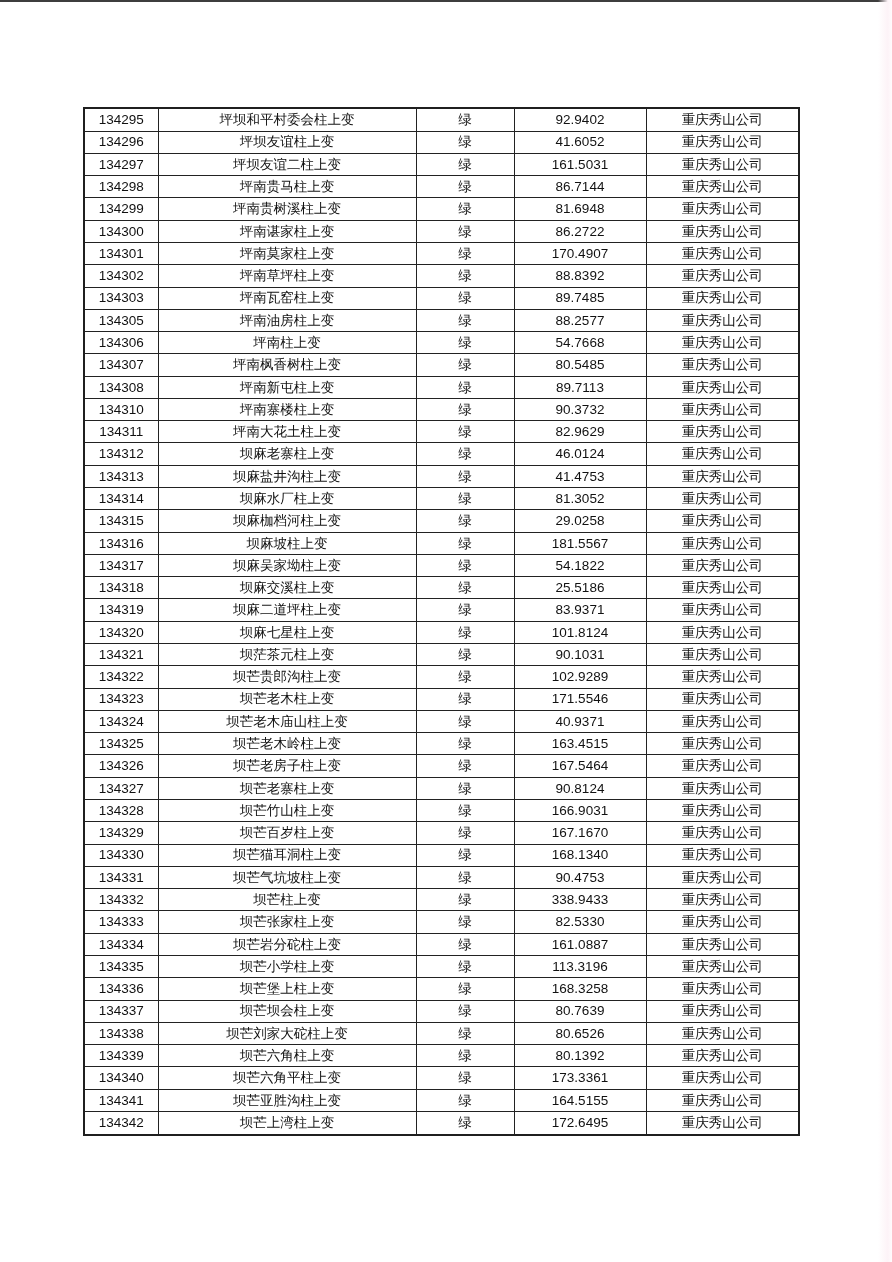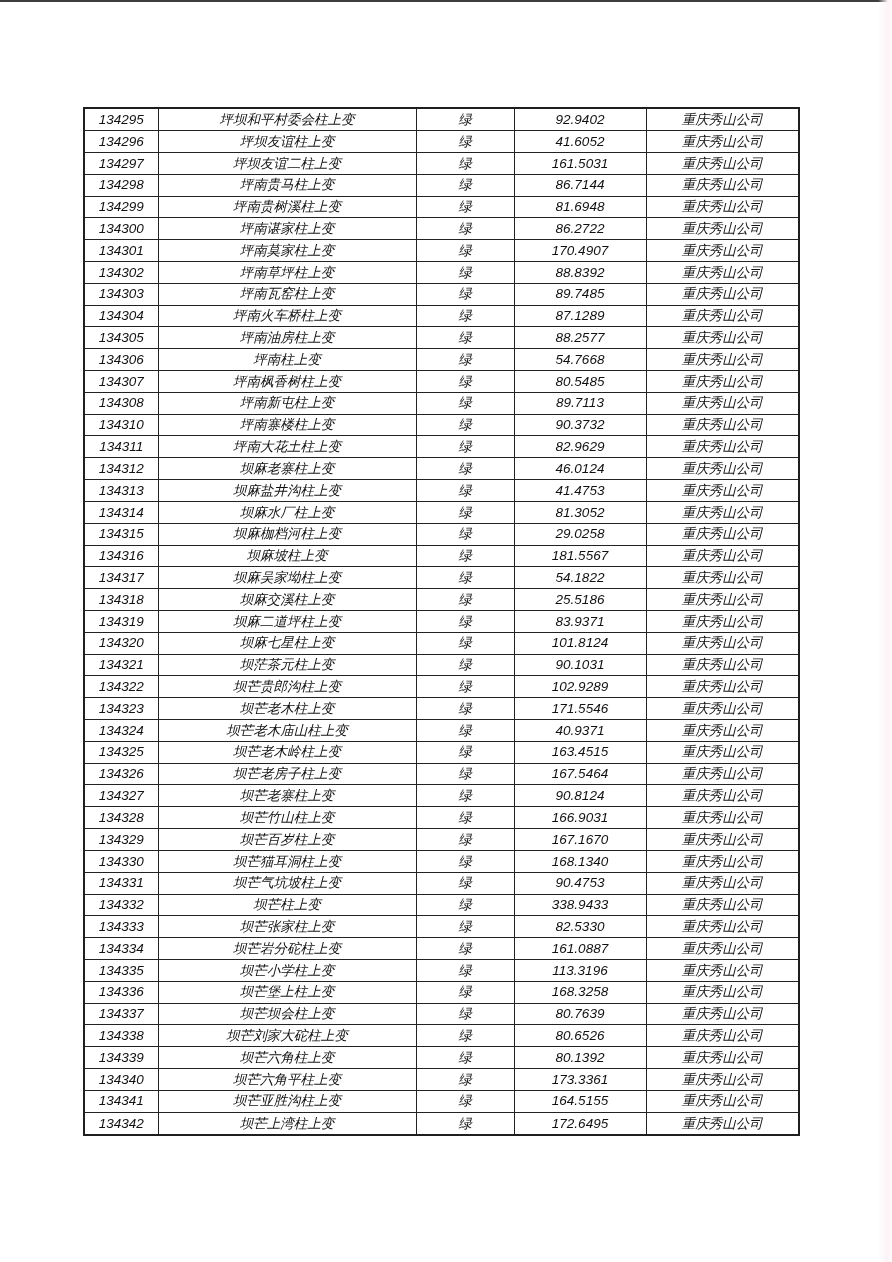--- a/index.html
+++ b/index.html
@@ -32,21 +32,20 @@
   }
   table.data-table {
     position: absolute;
     left: 83px;
     top: 107px;
     width: 715px;
     height: 1029px;
     border-collapse: collapse;
     table-layout: fixed;
     border: 2px solid #1f1f1f;
-    font-style: italic;
   }
   table.data-table td {
     border: 1.5px solid #222222;
     padding: 0 2px;
     font-size: 13.5px;
     color: #111111;
     text-align: center;
     vertical-align: middle;
     white-space: nowrap;
     overflow: hidden;
@@ -139,27 +138,20 @@
     </tr>
 
     <tr>
       <td>134303</td>
       <td>坪南瓦窑柱上变</td>
       <td>绿</td>
       <td>89.7485</td>
       <td>重庆秀山公司</td>
     </tr>
 
-    <tr>
-      <td>134304</td>
-      <td>坪南火车桥柱上变</td>
-      <td>绿</td>
-      <td>87.1289</td>
-      <td>重庆秀山公司</td>
-    </tr>
 
     <tr>
       <td>134305</td>
       <td>坪南油房柱上变</td>
       <td>绿</td>
       <td>88.2577</td>
       <td>重庆秀山公司</td>
     </tr>
 
     <tr>

